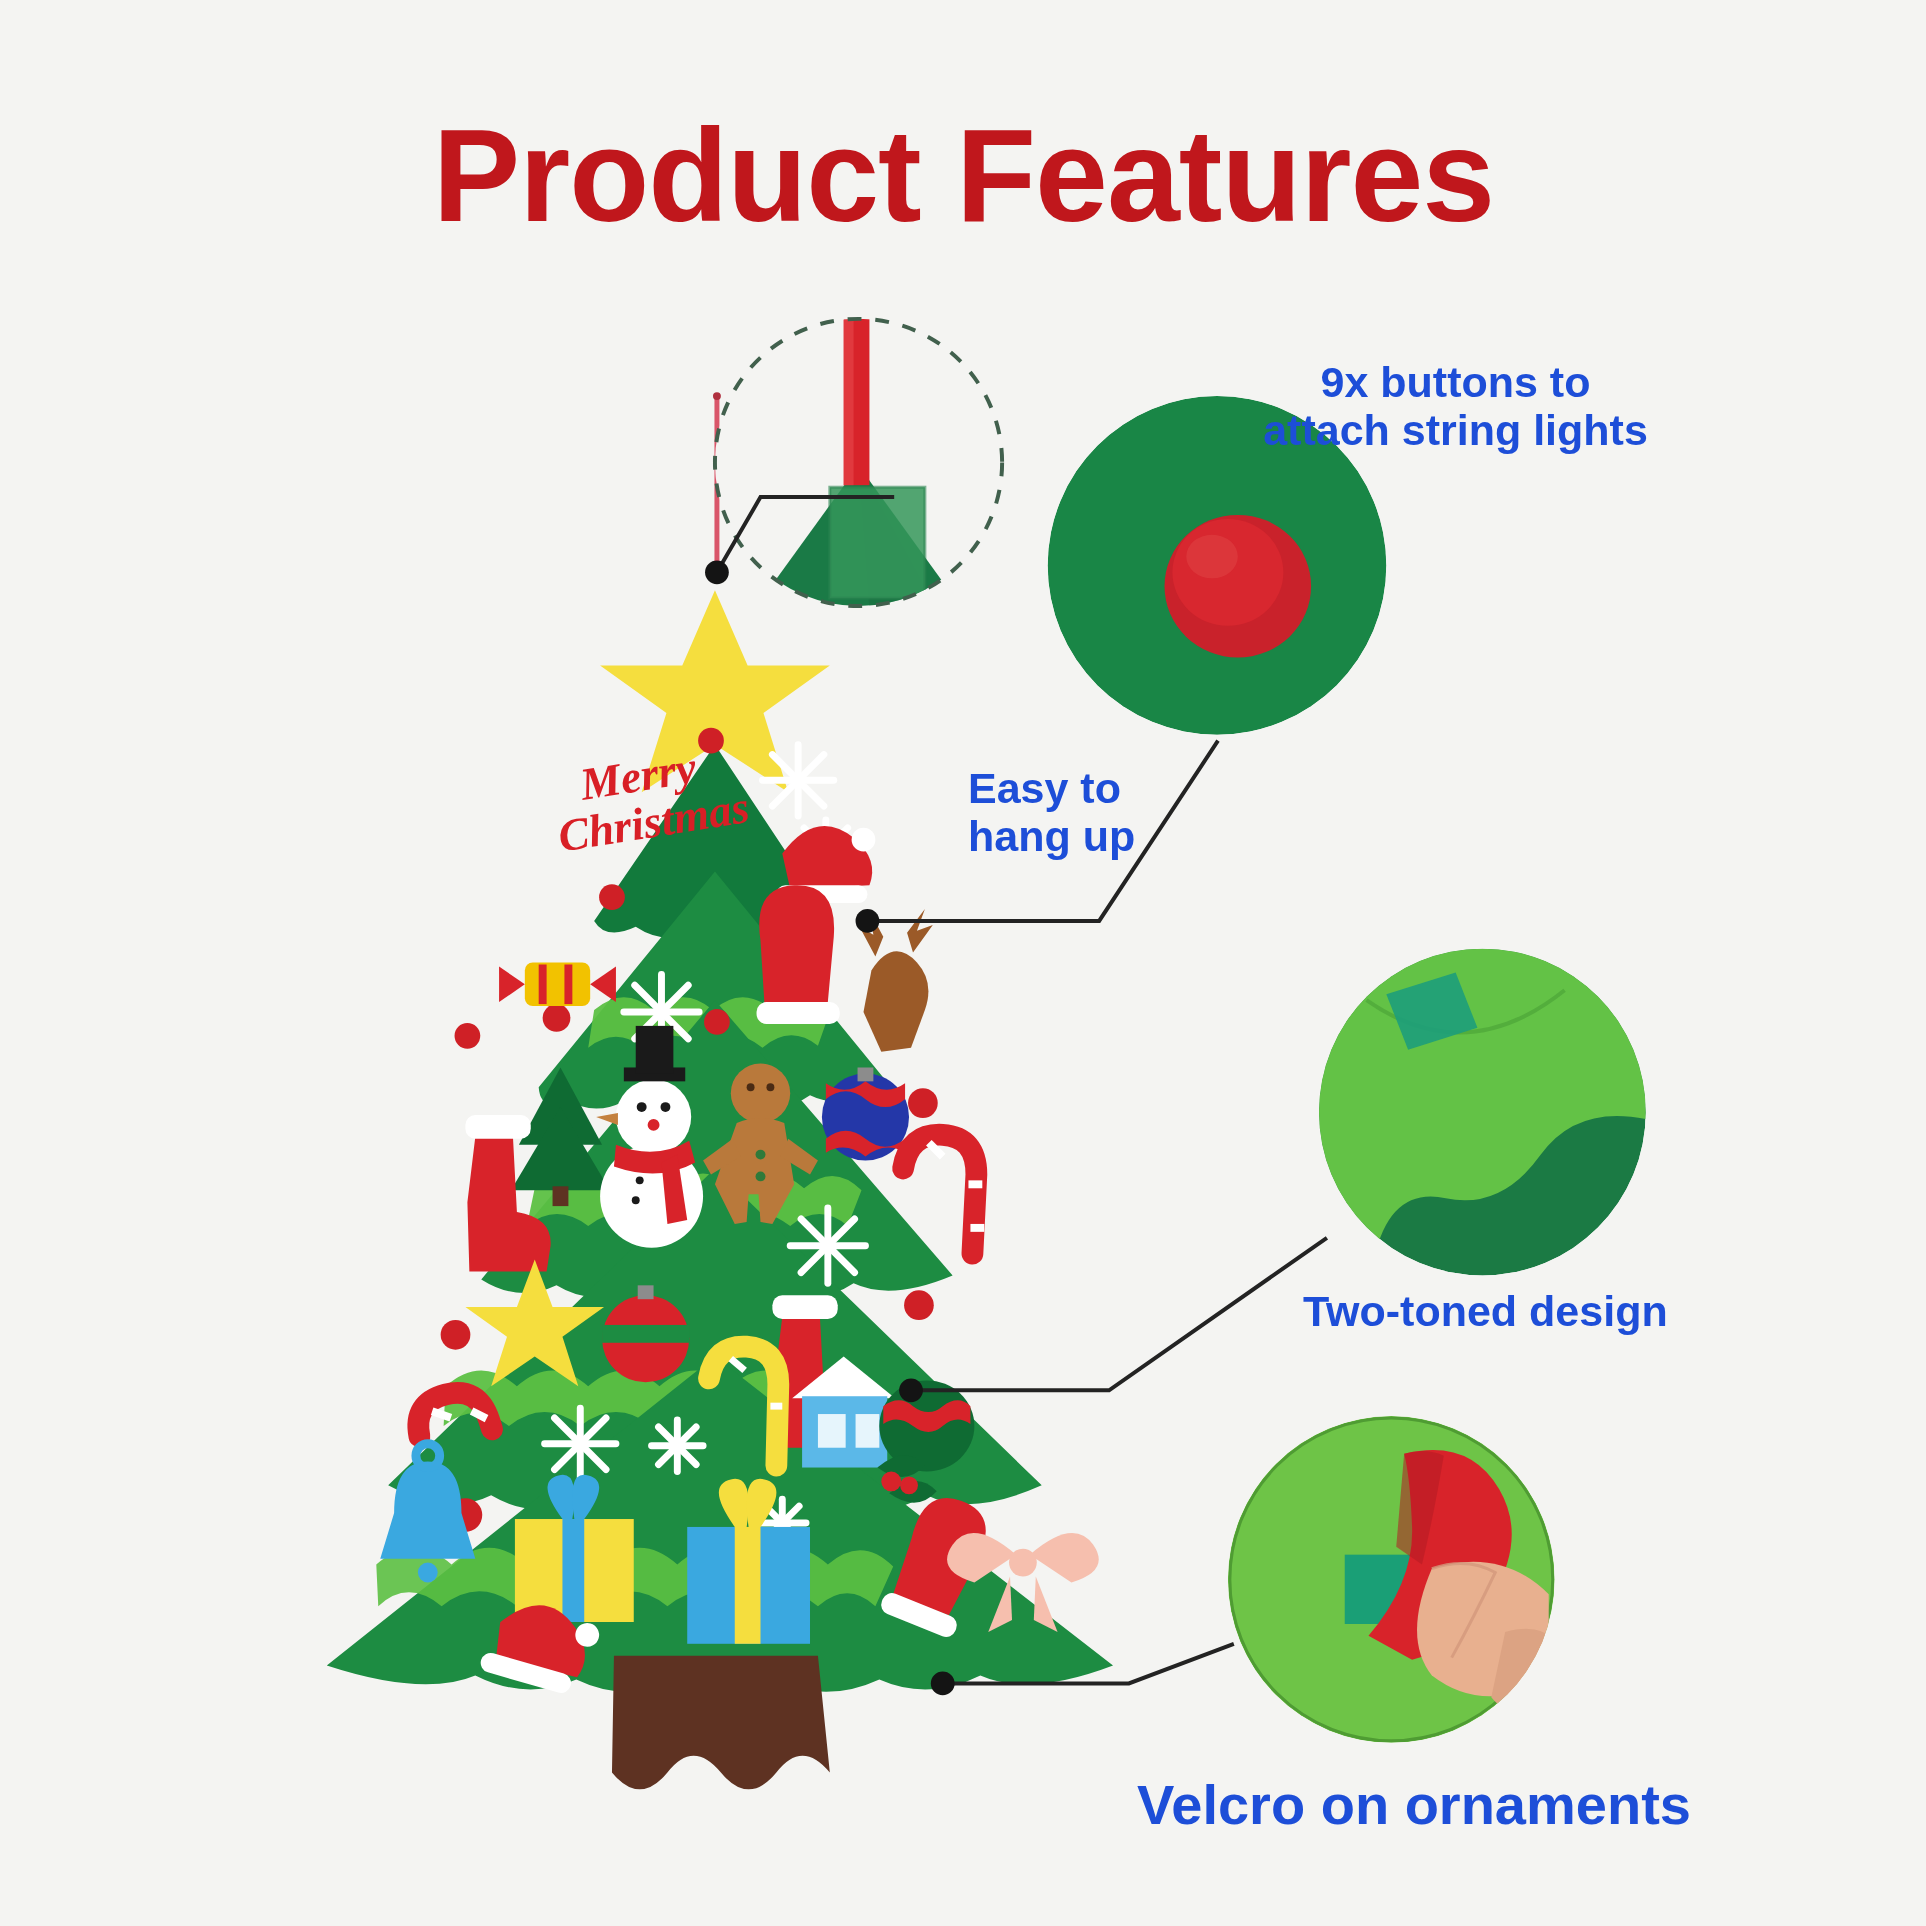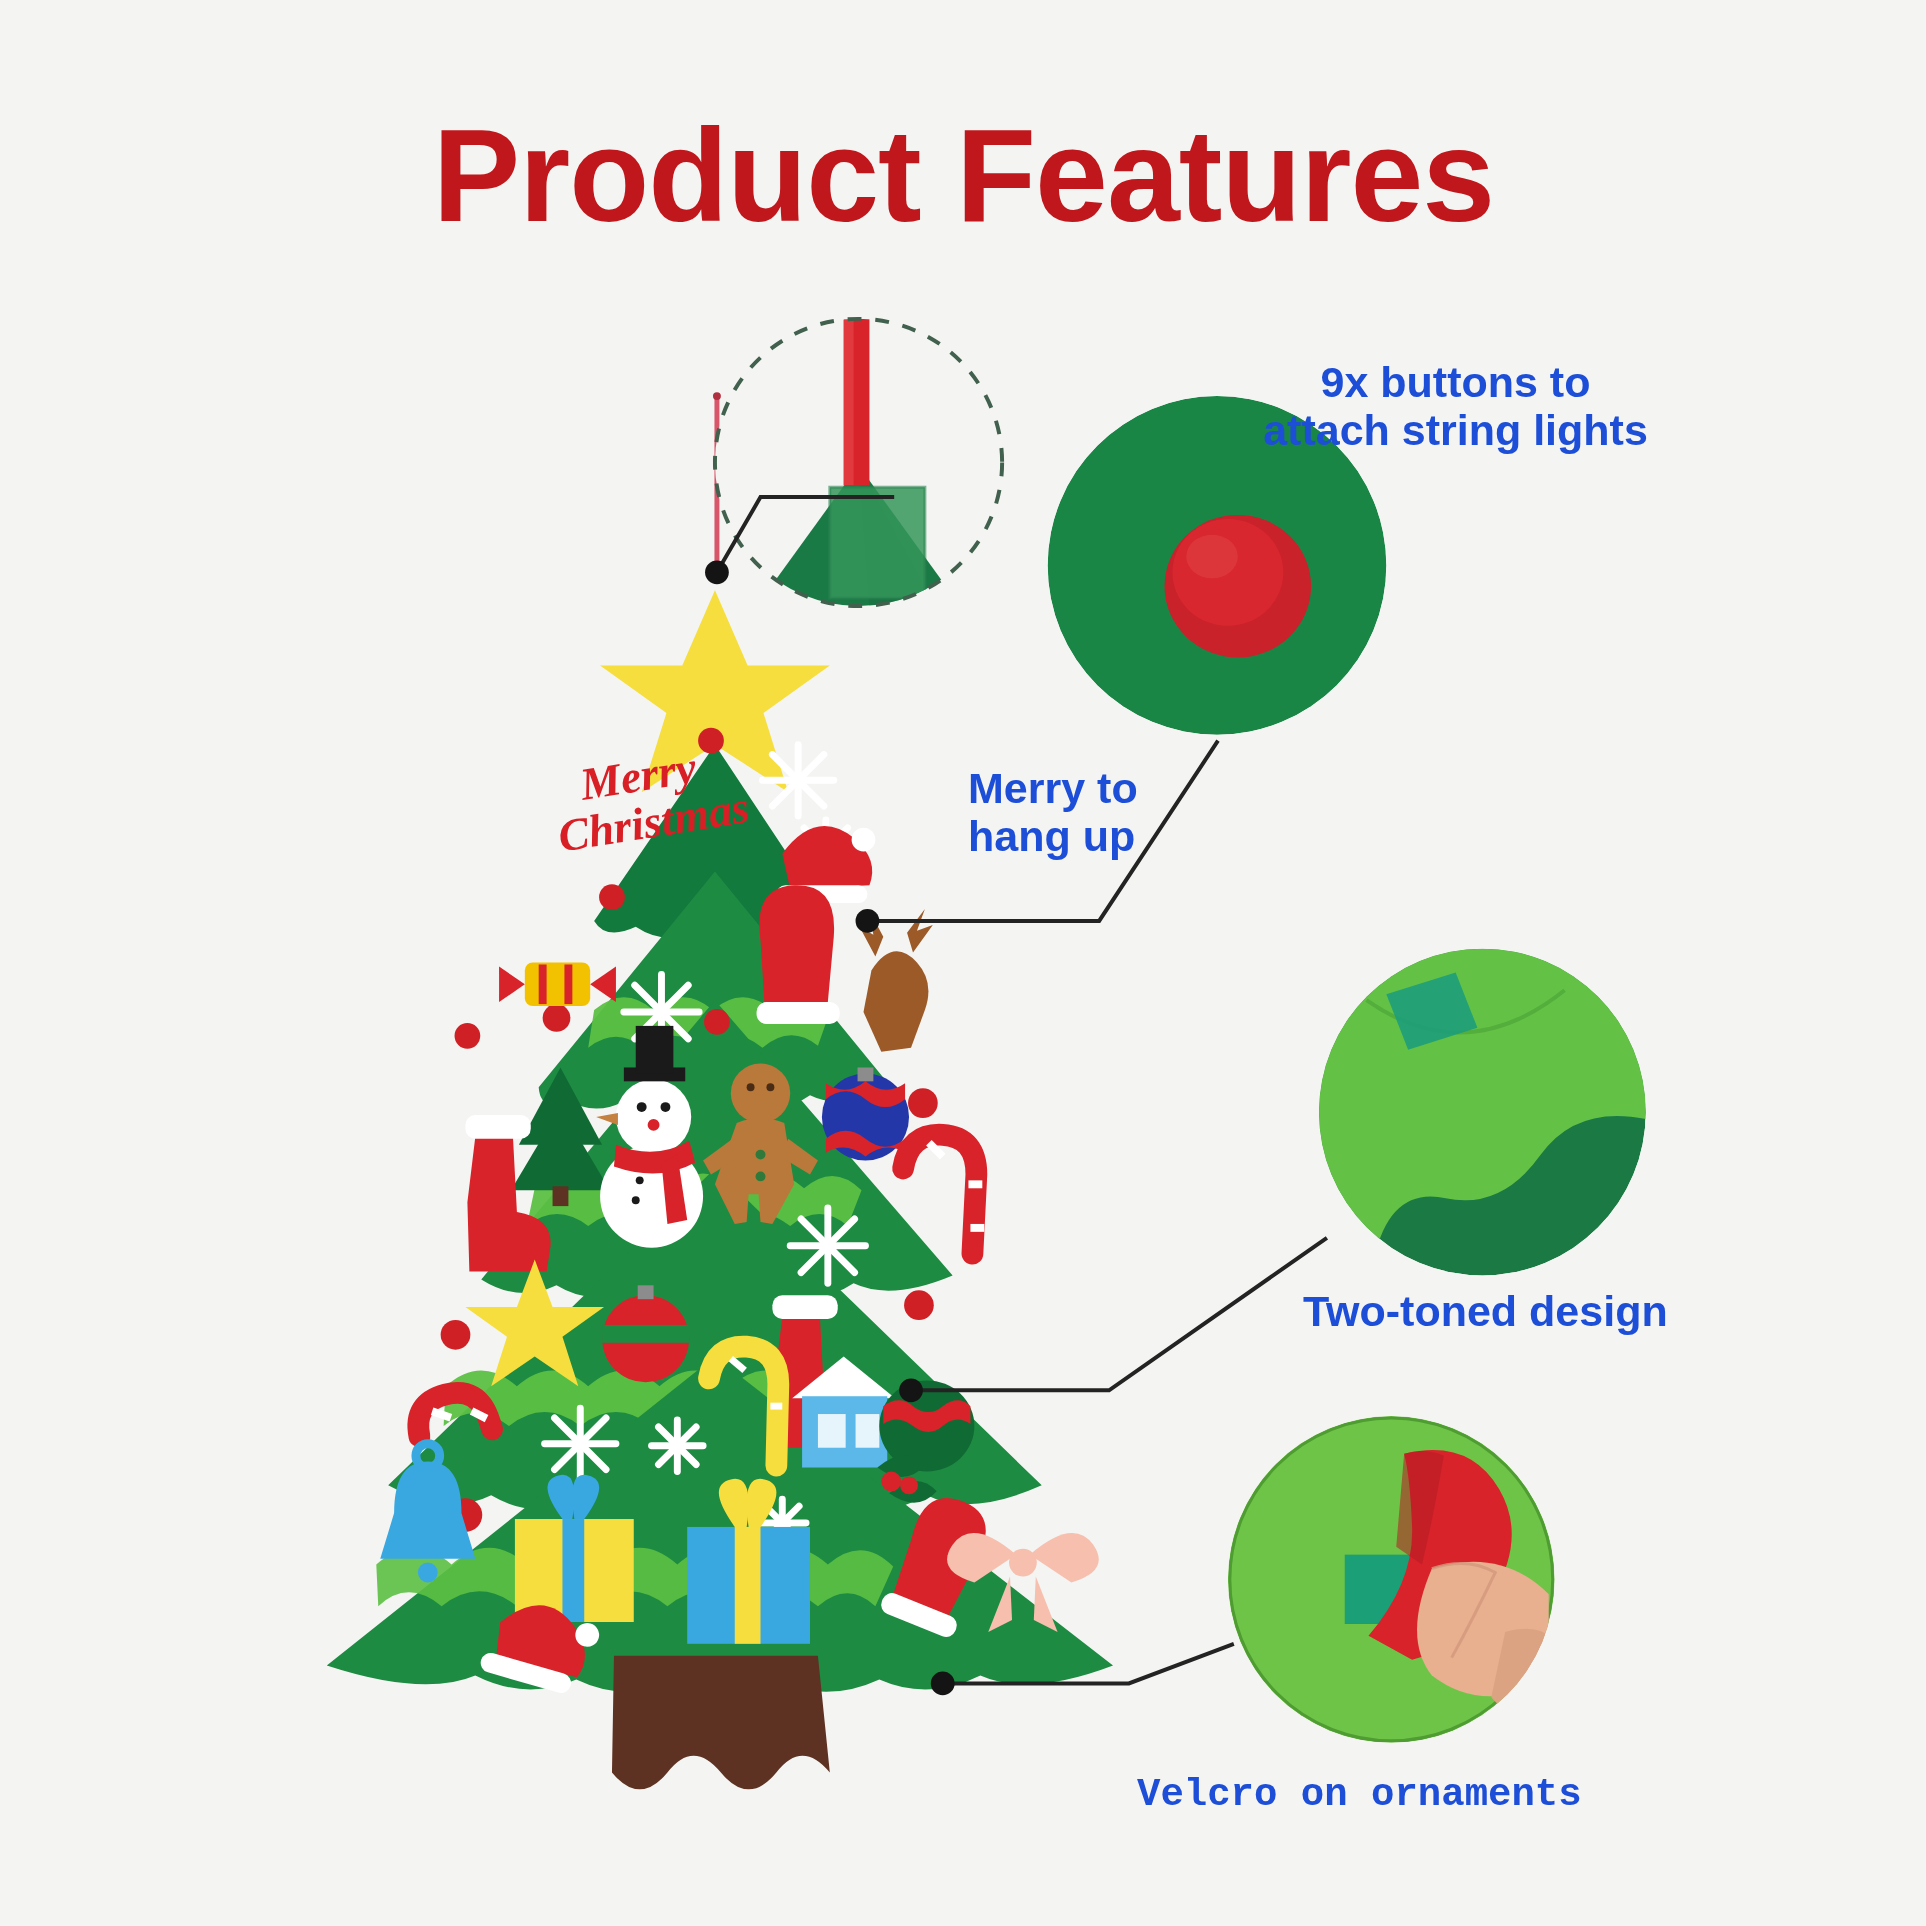--- a/index.html
+++ b/index.html
@@ -63,23 +63,22 @@
     left: 1303px;
     top: 1287px;
     width: 515px;
     font-size: 43px;
     text-align: left;
   }
   #label-velcro {
     left: 1137px;
     top: 1774px;
     width: 614px;
-    font-size: 39px;
+    font-size: 56px;
     text-align: left;
-    font-family: Liberation Mono, monospace;
   }
 
   
   svg.layer {
     position: absolute;
     left: 0; top: 0;
     width: 1927px;
     height: 1927px;
     pointer-events: none;
   }
@@ -434,21 +433,21 @@
       <circle cx="724" cy="578" r="12"></circle>
       <circle cx="876" cy="930" r="12"></circle>
       <circle cx="920" cy="1404" r="12"></circle>
       <circle cx="952" cy="1700" r="12"></circle>
     </g>
   </svg>
 
   <div class="callout-label" id="label-buttons">9x buttons to
 attach string lights</div>
 
-  <div class="callout-label" id="label-hang">Merry to
+  <div class="callout-label" id="label-hang">Easy to
 hang up</div>
 
   <div class="callout-label" id="label-twotone">Two-toned design</div>
 
   <div class="callout-label" id="label-velcro">Velcro on ornaments</div>
 
 </div>
 
 
 </body></html>

